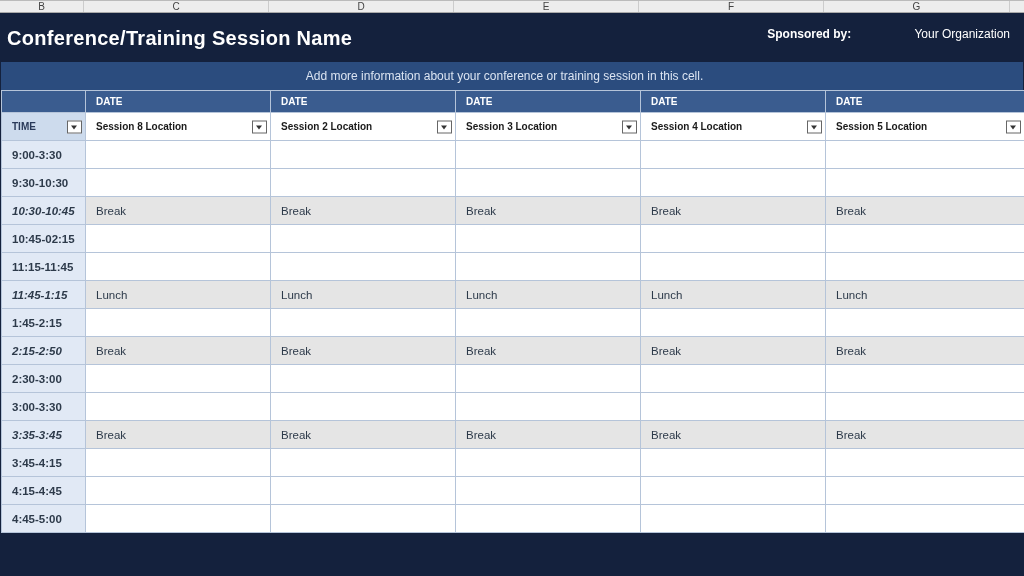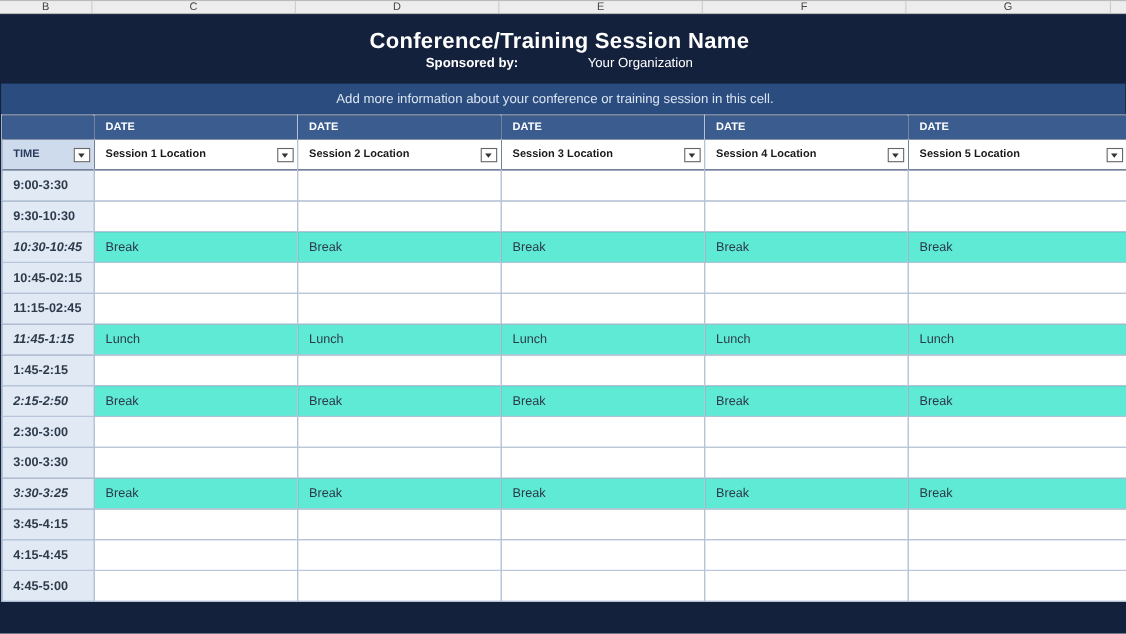--- a/index.html
+++ b/index.html
@@ -7,42 +7,42 @@
   .col-letters { display: flex; background: #ededed; border-top: 1px solid #bbb; border-bottom: 1px solid #aaa; height: 13px; }
   .col-letter { flex: 0 0 auto; text-align: center; color: #444; font-size: 10px; border-right: 1px solid #ccc; line-height: 12px; }
   .cl-b { width: 84px; }
   .cl-c { width: 185px; }
   .cl-d, .cl-e, .cl-f { width: 185px; }
   .cl-g { flex: 1; }
   .cl-h { width: 14px; border-right: none; }
 
   .sheet-wrap { background: #14213d; padding: 0; width: 1024px; height: 563px; position: relative; }
   .pad { background: #14213d; padding: 8px 10px 0 3px; }
-  .header-bar { display: flex; justify-content: space-between; align-items: center; color: #fff; padding: 6px 4px 12px 4px; flex-direction: column; }
+  .header-bar { display: flex; justify-content: space-between; color: #fff; padding: 6px 4px 12px 4px; }
   .title { font-size: 20px; font-weight: 700; letter-spacing: .3px; }
   .sponsor { font-size: 12px; }
   .sponsor .bold { font-weight: 700; margin-right: 60px; }
 
   .info-band { background: #2b4c7e; color: #dbe4f2; text-align: center; font-size: 12px; padding: 7px 15px 7px 0; margin: 0 1px; }
 
   .schedule { width: 100%; border-collapse: collapse; table-layout: fixed; margin: 0 1px; }
   .schedule th, .schedule td { border: 1px solid #b5c4d9; vertical-align: middle; }
   .schedule th { font-size: 10px; text-align: left; position: relative; }
   .schedule td { font-size: 11.5px; color: #2d3a4a; height: 28px; padding: 0 10px; background: #fff; }
 
   .time-col { width: 84px; }
   .sess-col { width: 185px; }
 
   .hdr-dark { background: #3a5c8f; color: #fff; height: 22px; padding: 0 10px; font-weight: 700; }
   .hdr-light-time { background: #cddbed; color: #2a3a5a; font-weight: 700; height: 28px; padding: 0 10px; }
   .hdr-sess { background: #fff; color: #1a1a1a; font-weight: 700; height: 28px; padding: 0 10px; }
 
   .time-cell { background: #e1e9f5 !important; font-weight: 700; color: #2a3a5a; }
   .time-cell.italic { font-style: italic; }
-  .shaded td { background: #5eead4; }
+  .shaded td { background: #e5e5e5; }
   .shaded .time-cell { background: #e1e9f5 !important; }
 
   .filter-icon { position: absolute; right: 3px; top: 50%; transform: translateY(-50%); width: 15px; height: 13px; background: #fff; border: 1px solid #666; }
   .filter-icon:after { content: ""; position: absolute; left: 3px; top: 4px; width: 0; height: 0; border-left: 3.5px solid transparent; border-right: 3.5px solid transparent; border-top: 4px solid #333; }
 
   .empty-corner { background: #3a5c8f; }
 </style>
 </head>
 <body>
 
@@ -86,21 +86,21 @@
         <th class="hdr-dark"><span>DATE</span></th>
         <th class="hdr-dark"><span>DATE</span></th>
         <th class="hdr-dark"><span>DATE</span></th>
       </tr>
       <tr>
         <th class="hdr-light-time">
           <span>TIME</span>
           <span class="filter-icon"></span>
         </th>
         <th class="hdr-sess">
-          <span>Session 1 Location</span>
+          <span>Session 8 Location</span>
           <span class="filter-icon"></span>
         </th>
         <th class="hdr-sess">
           <span>Session 2 Location</span>
           <span class="filter-icon"></span>
         </th>
         <th class="hdr-sess">
           <span>Session 3 Location</span>
           <span class="filter-icon"></span>
         </th>
@@ -141,21 +141,21 @@
         </tr>
         <tr>
           <td class="time-cell">10:45-02:15</td>
           <td></td>
           <td></td>
           <td></td>
           <td></td>
           <td></td>
         </tr>
         <tr>
-          <td class="time-cell">11:15-02:45</td>
+          <td class="time-cell">11:15-11:45</td>
           <td></td>
           <td></td>
           <td></td>
           <td></td>
           <td></td>
         </tr>
         <tr class="shaded">
           <td class="time-cell italic">11:45-1:15</td>
           <td>Lunch</td>
           <td>Lunch</td>
@@ -189,21 +189,21 @@
         </tr>
         <tr>
           <td class="time-cell">3:00-3:30</td>
           <td></td>
           <td></td>
           <td></td>
           <td></td>
           <td></td>
         </tr>
         <tr class="shaded">
-          <td class="time-cell italic">3:30-3:25</td>
+          <td class="time-cell italic">3:35-3:45</td>
           <td>Break</td>
           <td>Break</td>
           <td>Break</td>
           <td>Break</td>
           <td>Break</td>
         </tr>
         <tr>
           <td class="time-cell">3:45-4:15</td>
           <td></td>
           <td></td>

